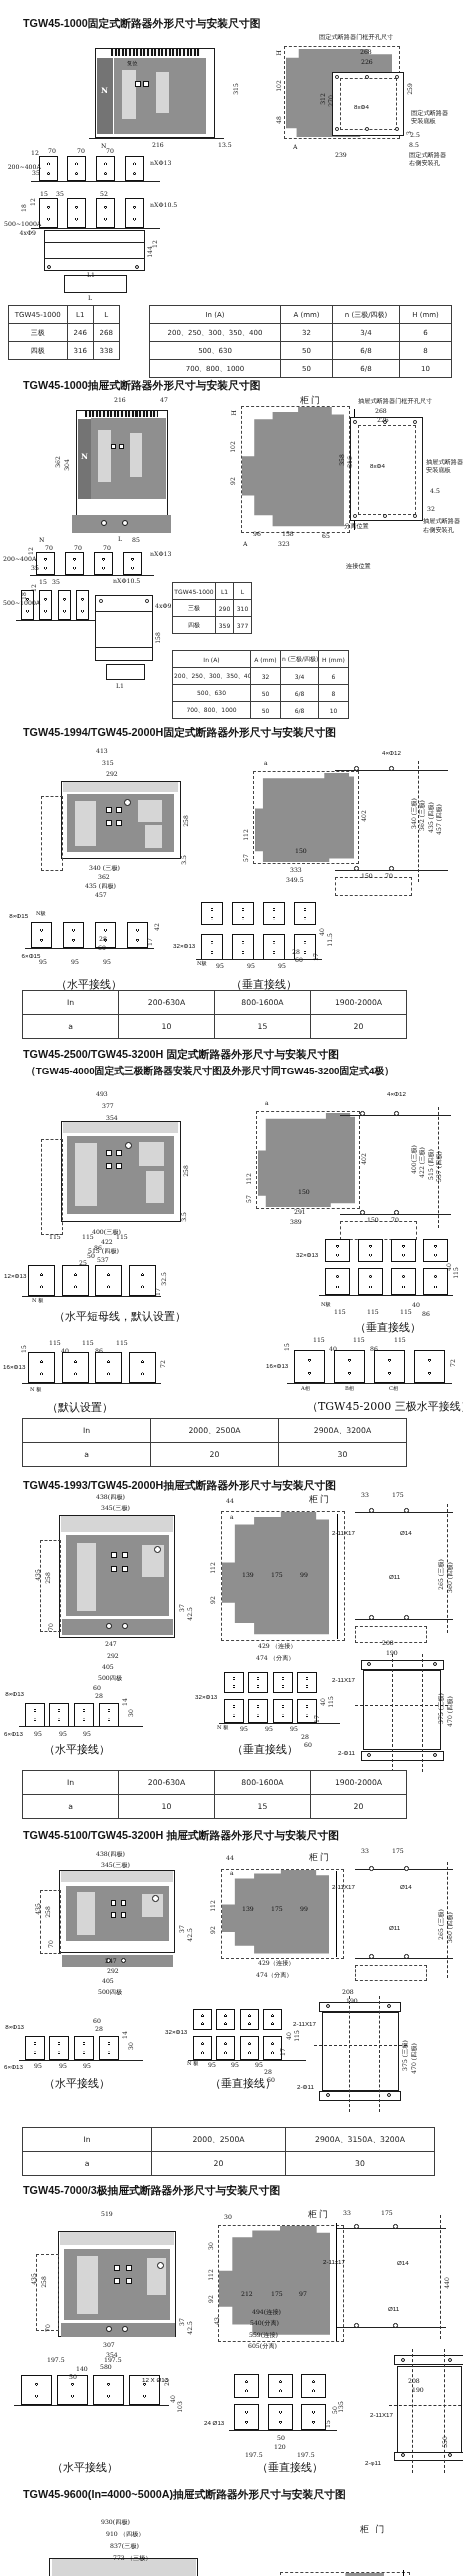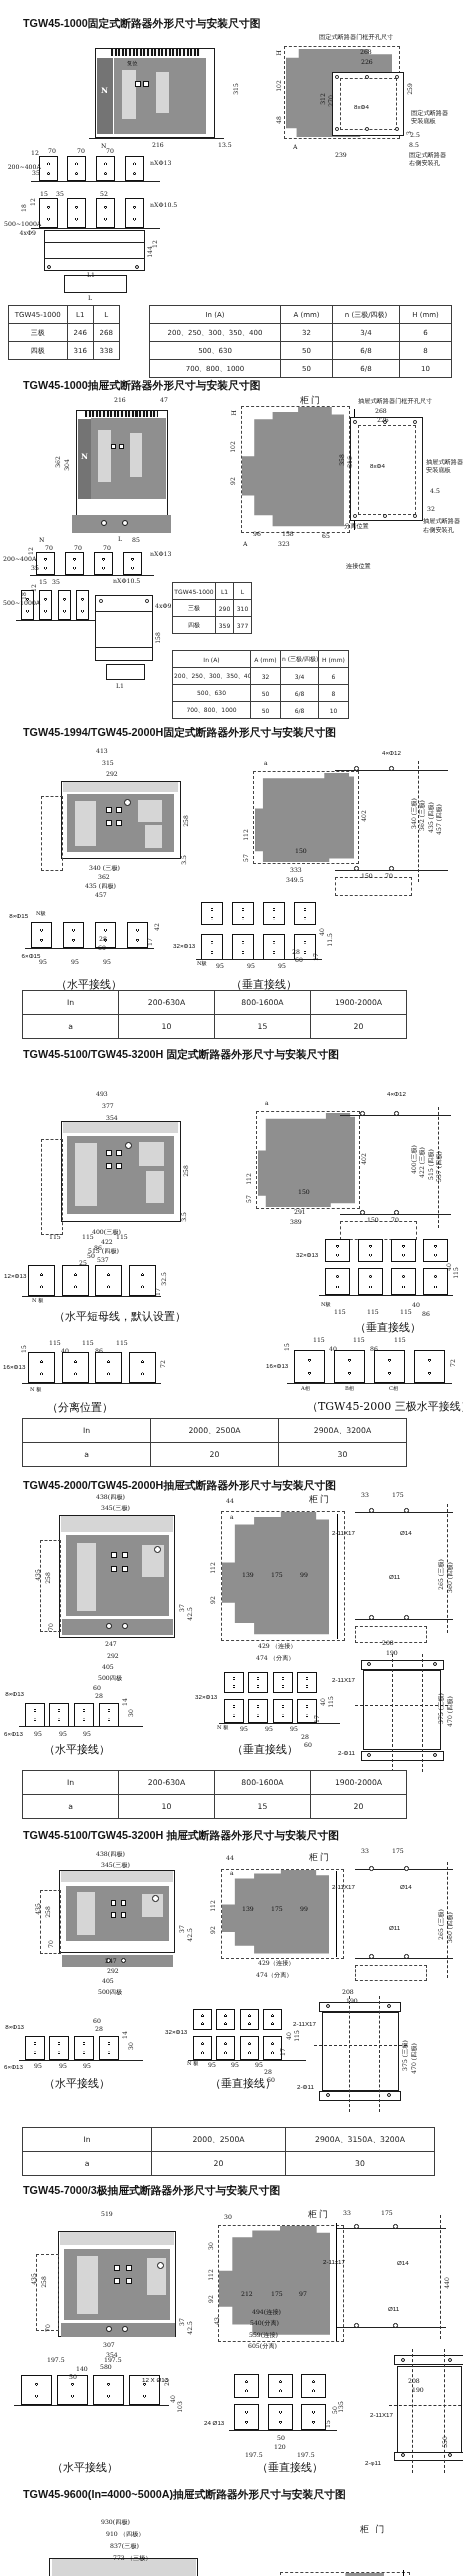--- a/index.html
+++ b/index.html
@@ -356,22 +356,23 @@
 
   <i class="s da" style="left:280px;top:2572px;width:130px;height:109px"></i>
   <i class="s f" style="left:281px;top:2573px;width:117px;height:104px;clip-path:polygon(12% 10%,30% 10%,30% 4%,55% 4%,55% 0,88% 0,88% 6%,100% 6%,100% 97%,30% 97%,30% 88%,12% 88%,12% 72%,0 72%,0 40%,12% 40%)"></i>
   <i class="s dr" style="left:403px;top:2570px;height:114px"></i>
 
 </div>
 
 <h2 class="h" style="left:23px;top:16.5px">TGW45-1000固定式断路器外形尺寸与安装尺寸图</h2>
 <h2 class="h" style="left:23px;top:379px">TGW45-1000抽屉式断路器外形尺寸与安装尺寸图</h2>
 <h2 class="h" style="left:23px;top:726px">TGW45-1994/TGW45-2000H固定式断路器外形尺寸与安装尺寸图</h2>
-<h2 class="h" style="left:23px;top:1048px">TGW45-5100/TGW45-3200H 固定式断路器外形尺寸与安装尺寸图</h2>
-<h2 class="h" style="left:23px;top:1479px">TGW45-2000/TGW45-2000H抽屉式断路器外形尺寸与安装尺寸图</h2>
+<h2 class="h" style="left:23px;top:1048px">TGW45-2500/TGW45-3200H 固定式断路器外形尺寸与安装尺寸图</h2>
+<h2 class="h sub" style="left:26px;top:1065px">（TGW45-4000固定式三极断路器安装尺寸图及外形尺寸同TGW45-3200固定式4极）</h2>
+<h2 class="h" style="left:23px;top:1479px">TGW45-1993/TGW45-2000H抽屉式断路器外形尺寸与安装尺寸图</h2>
 <h2 class="h" style="left:23px;top:1829px">TGW45-5100/TGW45-3200H 抽屉式断路器外形尺寸与安装尺寸图</h2>
 <h2 class="h" style="left:23px;top:2184px">TGW45-7000/3极抽屉式断路器外形尺寸与安装尺寸图</h2>
 <h2 class="h" style="left:23px;top:2488px">TGW45-9600(In=4000~5000A)抽屉式断路器外形尺寸与安装尺寸图</h2>
 
 <table class="dt a" style="left:7.7px;top:305px;width:111px">
   <colgroup>
         <col style="width:59px">
         <col style="width:26px">
         <col style="width:26px">
       </colgroup>
@@ -751,21 +752,21 @@
       <span class="dim c" style="left: 355px; top: 1322px;">（垂直接线）</span>
       <span class="dim" style="left: 49px; top: 1340px;">115</span>
       <span class="dim" style="left: 82px; top: 1340px;">115</span>
       <span class="dim" style="left: 116px; top: 1340px;">115</span>
       <span class="dim" style="left: 61px; top: 1348px;">40</span>
       <span class="dim" style="left: 95px; top: 1348px;">86</span>
       <span class="dim v" style="left: 20.6px; top: 1345px;">15</span>
       <span class="dim n" style="left: 3.1px; top: 1364px;">16×Φ13</span>
       <span class="dim v" style="left: 160px; top: 1360px;">72</span>
       <span class="dim t" style="left: 30px; top: 1387px;">N 极</span>
-      <span class="dim c" style="left: 47px; top: 1402px;">（分离位置）</span>
+      <span class="dim c" style="left: 47px; top: 1402px;">（默认设置）</span>
       <span class="dim" style="left: 313px; top: 1337px;">115</span>
       <span class="dim" style="left: 353px; top: 1337px;">115</span>
       <span class="dim" style="left: 394px; top: 1337px;">115</span>
       <span class="dim" style="left: 329px; top: 1346px;">40</span>
       <span class="dim" style="left: 370px; top: 1346px;">86</span>
       <span class="dim v" style="left: 284px; top: 1343px;">15</span>
       <span class="dim n" style="left: 266px; top: 1363px;">16×Φ13</span>
       <span class="dim v" style="left: 450px; top: 1359px;">72</span>
       <span class="dim t" style="left: 301px; top: 1386px;">A相</span>
       <span class="dim t" style="left: 345px; top: 1386px;">B相</span>

